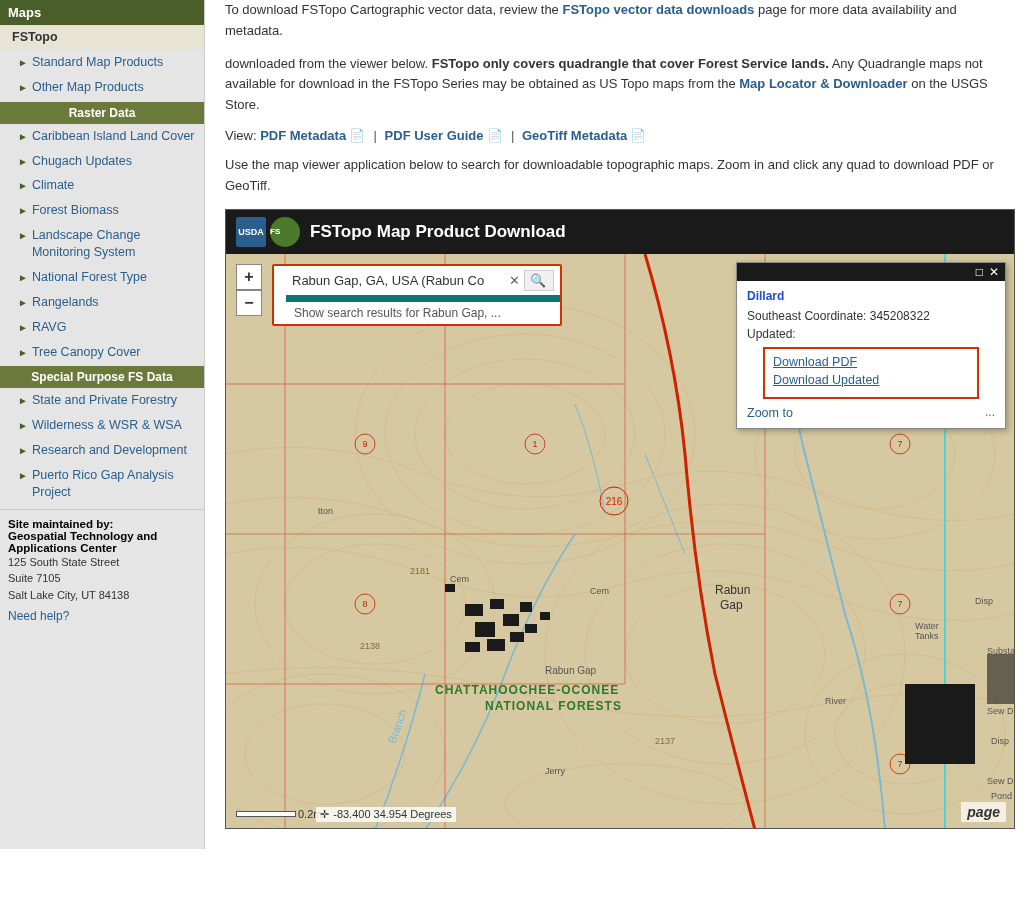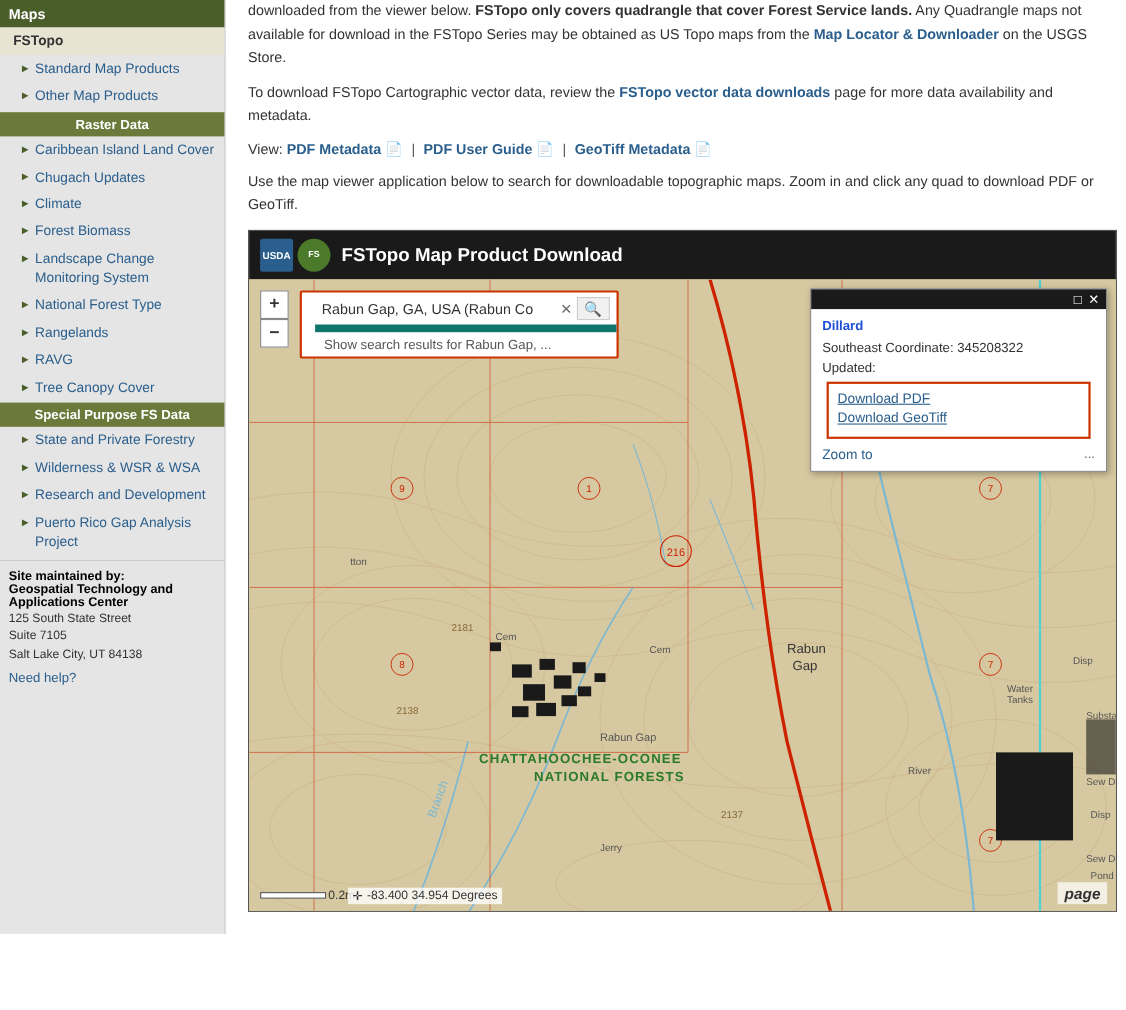--- a/index.html
+++ b/index.html
@@ -122,21 +122,21 @@
       width: 30px; height: 30px;
       background: #2a5e8c;
       border-radius: 2px;
       display: flex; align-items: center; justify-content: center;
       color: #fff; font-size: 9px; font-weight: bold;
     }
     .fs-logo {
       width: 30px; height: 30px;
       background: #4a7a2a;
       border-radius: 50%;
-      display: flex; align-items: center; justify-content: center;
+      display: flex; align-items: center; 
       color: #fff; font-size: 8px; font-weight: bold;
     }
     .map-title {
       color: #fff;
       font-size: 17px;
       font-weight: bold;
     }
 
     
     .map-body {
@@ -251,21 +251,21 @@
       margin-bottom: 4px;
     }
     .popup-label {
       font-size: 12px;
       color: #333;
       margin-bottom: 4px;
     }
     .popup-links {
       border: 2px solid #cc3300;
       padding: 6px 8px;
-      margin: 6px 4px;
+      margin: 6px 16px;
     }
     .popup-link {
       display: block;
       color: #2a5e8c;
       font-size: 12.5px;
       cursor: pointer;
       margin-bottom: 4px;
     }
     .popup-zoom {
       color: #2a5e8c;
@@ -432,24 +432,24 @@
       <span>125 South State Street</span><br>
       <span>Suite 7105</span><br>
       <span>Salt Lake City, UT 84138</span>
     </div>
     <a class="need-help">Need help?</a>
   </div>
 </div>
 
 <div id="main">
   <p class="intro-text">
-    downloaded from the viewer below. <strong>FSTopo only covers quadrangle that cover Forest Service lands.</strong> Any Quadrangle maps not available for download in the FSTopo Series may be obtained as US Topo maps from the <a href="#">Map Locator &amp; Downloader</a> on the USGS Store.
+    To download FSTopo Cartographic vector data, review the <a href="#"><strong>FSTopo vector data downloads</strong></a> page for more data availability and metadata.
   </p>
   <p class="intro-text">
-    To download FSTopo Cartographic vector data, review the <a href="#"><strong>FSTopo vector data downloads</strong></a> page for more data availability and metadata.
+    downloaded from the viewer below. <strong>FSTopo only covers quadrangle that cover Forest Service lands.</strong> Any Quadrangle maps not available for download in the FSTopo Series may be obtained as US Topo maps from the <a href="#">Map Locator &amp; Downloader</a> on the USGS Store.
   </p>
   <div class="view-links">
     View: <a href="#"><strong>PDF Metadata</strong></a> 📄
     <span class="separator">|</span>
     <a href="#"><strong>PDF User Guide</strong></a> 📄
     <span class="separator">|</span>
     <a href="#"><strong>GeoTiff Metadata</strong></a> 📄
   </div>
   <p class="intro-text">Use the map viewer application below to search for downloadable topographic maps. Zoom in and click any quad to download PDF or GeoTiff.</p>
 
@@ -616,21 +616,21 @@
         <div class="popup-titlebar">
           <button class="popup-titlebar-btn">□</button>
           <button class="popup-titlebar-btn">✕</button>
         </div>
         <div class="popup-content">
           <div class="popup-title">Dillard</div>
           <div class="popup-field">Southeast Coordinate: 345208322</div>
           <div class="popup-label">Updated:</div>
           <div class="popup-links">
             <a class="popup-link" href="#">Download PDF</a>
-            <a class="popup-link" href="#">Download GeoTiff</a>
+            <a class="popup-link" href="#">Download Updated</a>
           </div>
           <span class="popup-zoom">Zoom to</span>
           <span class="popup-more">...</span>
         </div>
       </div>
 
       <div class="scale-bar">
         <div class="scale-line">
           <div class="scale-line-bar"></div>
           <span>0.2mi</span>

